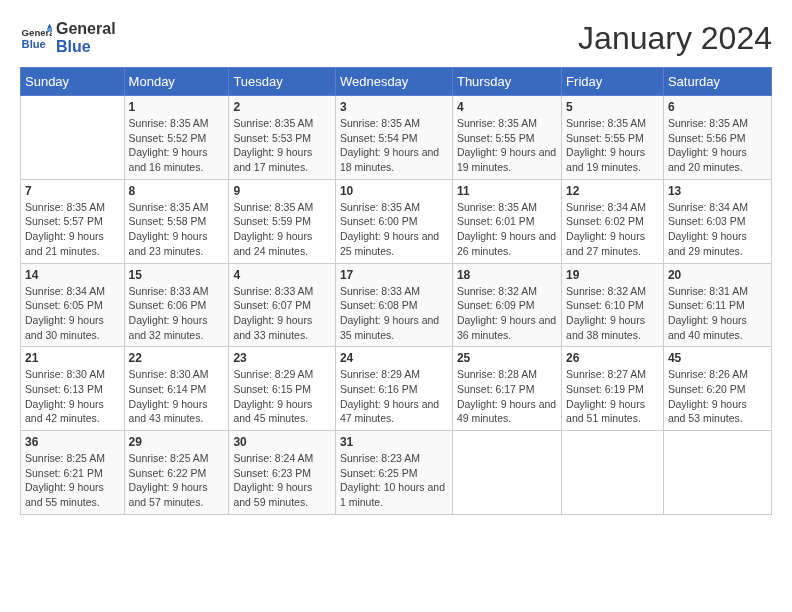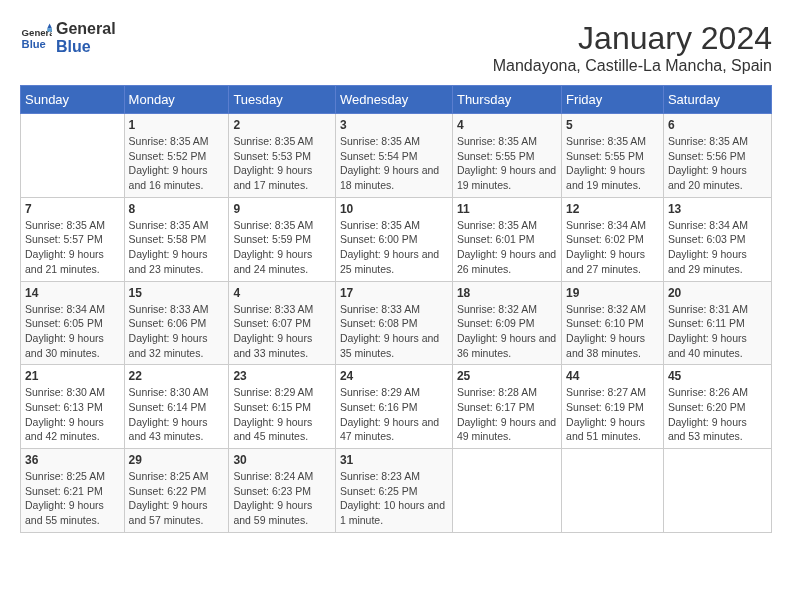--- a/index.html
+++ b/index.html
@@ -85,21 +85,20 @@
       <polygon points="34,8 40,8 37,2" fill="#2a5db0"></polygon>
       <polygon points="34,12 40,12 40,8 34,8" fill="#5a9fd4"></polygon>
     </svg>
     <div style="display:flex;flex-direction:column;line-height:1.1;">
       <span style="font-size:16px;font-weight:bold;color:#333;">General</span>
       <span style="font-size:16px;font-weight:bold;color:#2a5db0;">Blue</span>
     </div>
   </div>
   <div class="title-block">
     <div class="main-title">January 2024</div>
-    <div class="subtitle">Mandayona, Castille-La Mancha, Spain</div>
   </div>
 </div>
 
 <table>
   <thead>
     <tr>
     <th>Sunday</th>
         <th>Monday</th>
         <th>Tuesday</th>
         <th>Wednesday</th>
@@ -211,21 +210,21 @@
         </td>
         <td>
           <div class="day-number">24</div>
           <div class="day-detail">Sunrise: 8:29 AM<br>Sunset: 6:16 PM<br>Daylight: 9 hours and 47 minutes.</div>
         </td>
         <td>
           <div class="day-number">25</div>
           <div class="day-detail">Sunrise: 8:28 AM<br>Sunset: 6:17 PM<br>Daylight: 9 hours and 49 minutes.</div>
         </td>
         <td>
-          <div class="day-number">44</div>
+          <div class="day-number">26</div>
           <div class="day-detail">Sunrise: 8:27 AM<br>Sunset: 6:19 PM<br>Daylight: 9 hours and 51 minutes.</div>
         </td>
         <td>
           <div class="day-number">45</div>
           <div class="day-detail">Sunrise: 8:26 AM<br>Sunset: 6:20 PM<br>Daylight: 9 hours and 53 minutes.</div>
         </td>
       </tr>
       <tr>
         <td>
           <div class="day-number">36</div>

